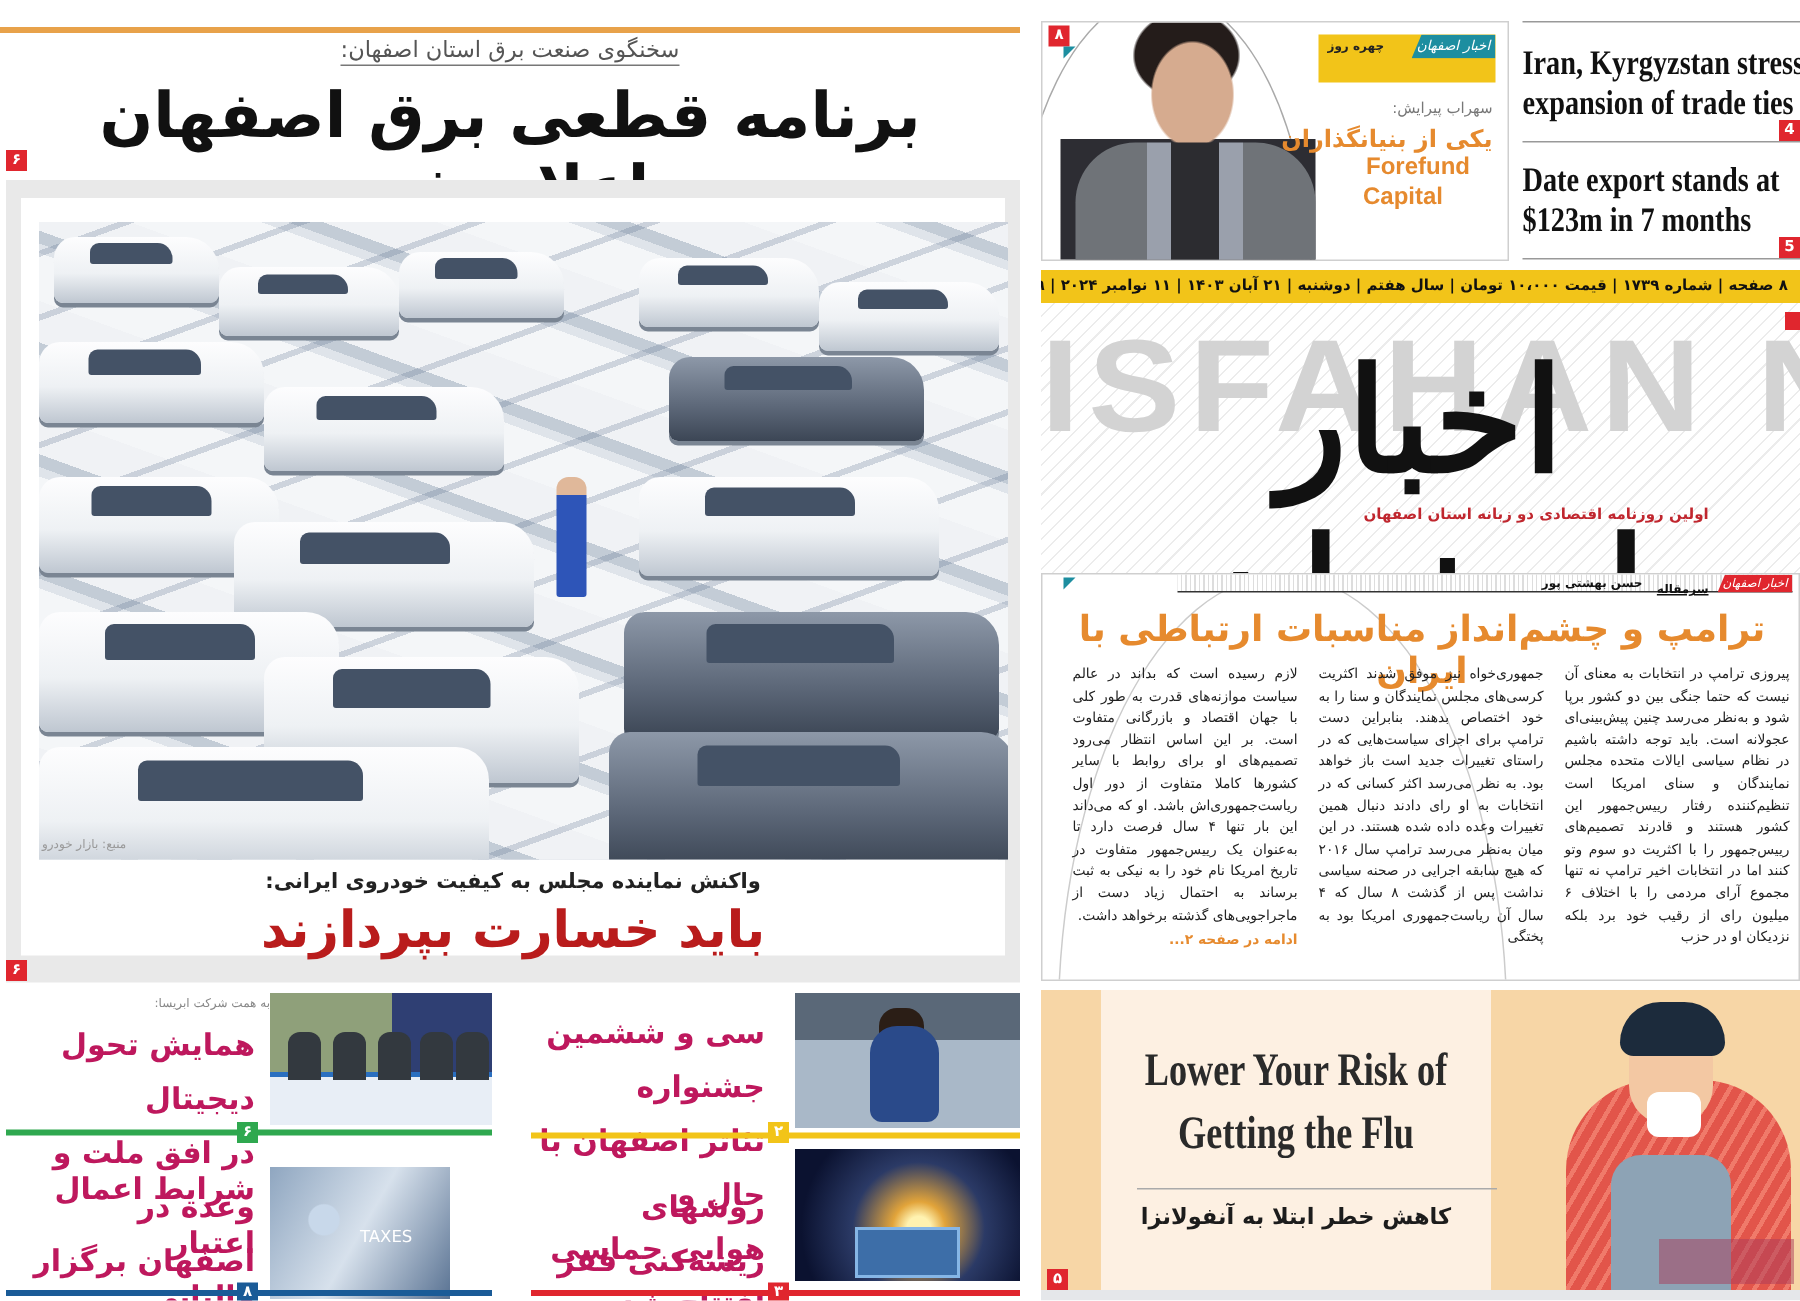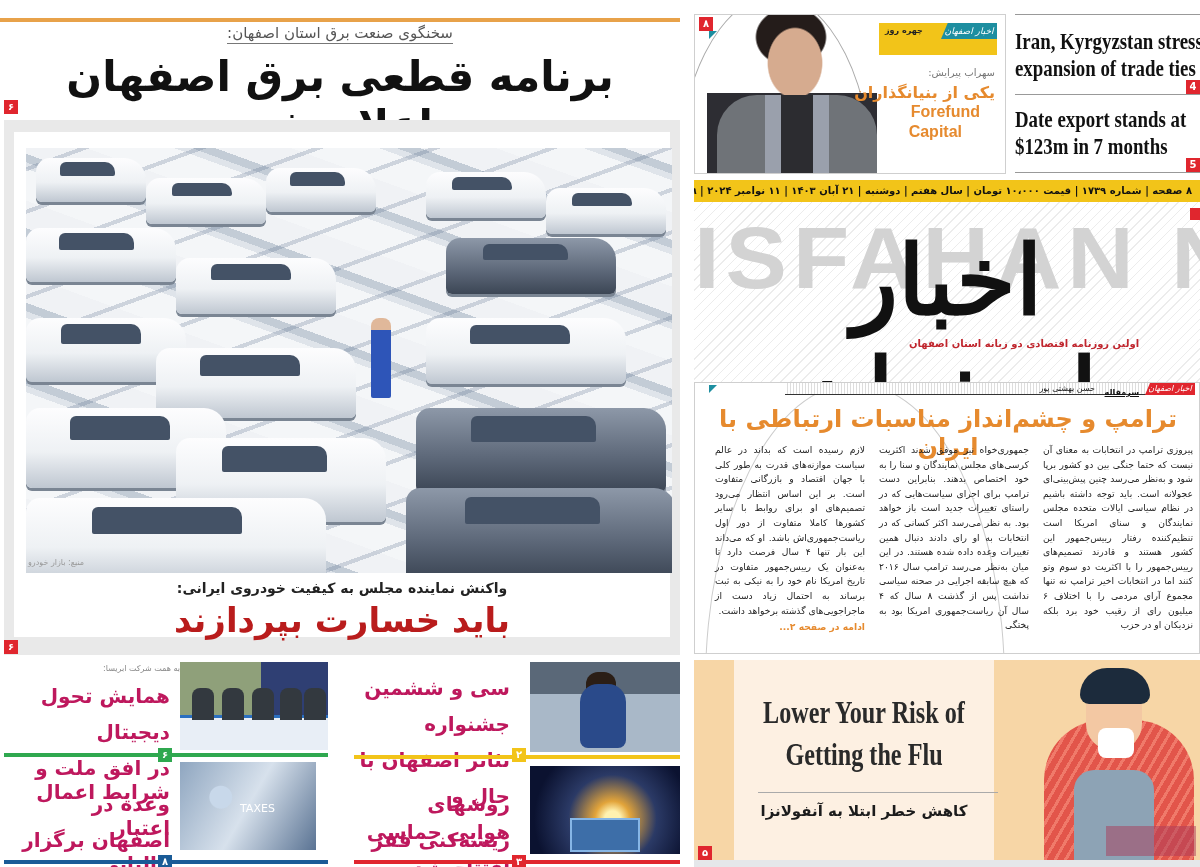--- a/index.html
+++ b/index.html
@@ -209,21 +209,21 @@
   }
   #editorial-brand {
     position: absolute; right: 0; top: 0; width: 50px; height: 12px; background: #e0262e;
     color: #fff; font-size: 8px; line-height: 12px; text-align: center; font-style: italic;
     clip-path: polygon(10% 0, 100% 0, 100% 100%, 0 100%);
   }
   #editorial-section {
     position: absolute; right: 56px; top: 4px; font-size: 8px; line-height: 12px; color: #111; direction: rtl; font-weight: bold; text-decoration: underline;
   }
   #editorial-author {
-    position: absolute; right: 100px; top: 0; font-size: 8px; line-height: 12px; color: #111; direction: rtl; font-weight: normal; margin-left: 20px;
+    position: absolute; right: 100px; top: 0; font-size: 8px; line-height: 12px; color: #111; direction: rtl; font-weight: bold; margin-left: 20px;
   }
   #editorial-title {
     position: absolute; left: 0; top: 22px; width: 506px; text-align: center; direction: rtl;
     font-size: 24px; font-weight: bold; color: #e68a2e;
   }
   .ed-col {
     position: absolute; top: 60px; width: 150px; direction: rtl; text-align: justify;
     font-size: 9.2px; line-height: 14.6px; color: #222;
   }
   #ed-col1 { right: 6px; }
@@ -342,21 +342,21 @@
   <div class="t-rule" style="left:14px; top:95px; width:326px; background:#f2c419;"></div>
   <div class="page-badge badge-yellow" style="left:172px; top:88px;">۲</div>
 </div>
 
 <div class="teaser" style="left:0; top:762px; width:340px; height:105px;">
   <div class="t-title" style="right:170px; top:12px; width:170px;">
     <div>شرایط اعمال اعتبار</div>
     <div>مالیاتی پروژه‌های تحقیق</div>
 
   </div>
-  <div class="t-img" id="img-taxes" style="left:180px; top:0; width:136px; height:88px;">
+  <div class="t-img" id="img-taxes" style="left:180px; top:16px; width:120px; height:88px;">
     <div class="label">TAXES</div>
   </div>
   <div class="t-rule" style="left:4px; top:98px; width:324px; background:#1a5b97;"></div>
   <div class="page-badge badge-blue" style="left:158px; top:93px;">۸</div>
 </div>
 
 <div class="teaser" style="left:340px; top:762px; width:340px; height:105px;">
   <div class="t-title" style="right:170px; top:24px; width:170px;">
     <div>روشهای ریشه‌کنی فقر</div>
     <div>با کمک هوش مصنوعی</div>

